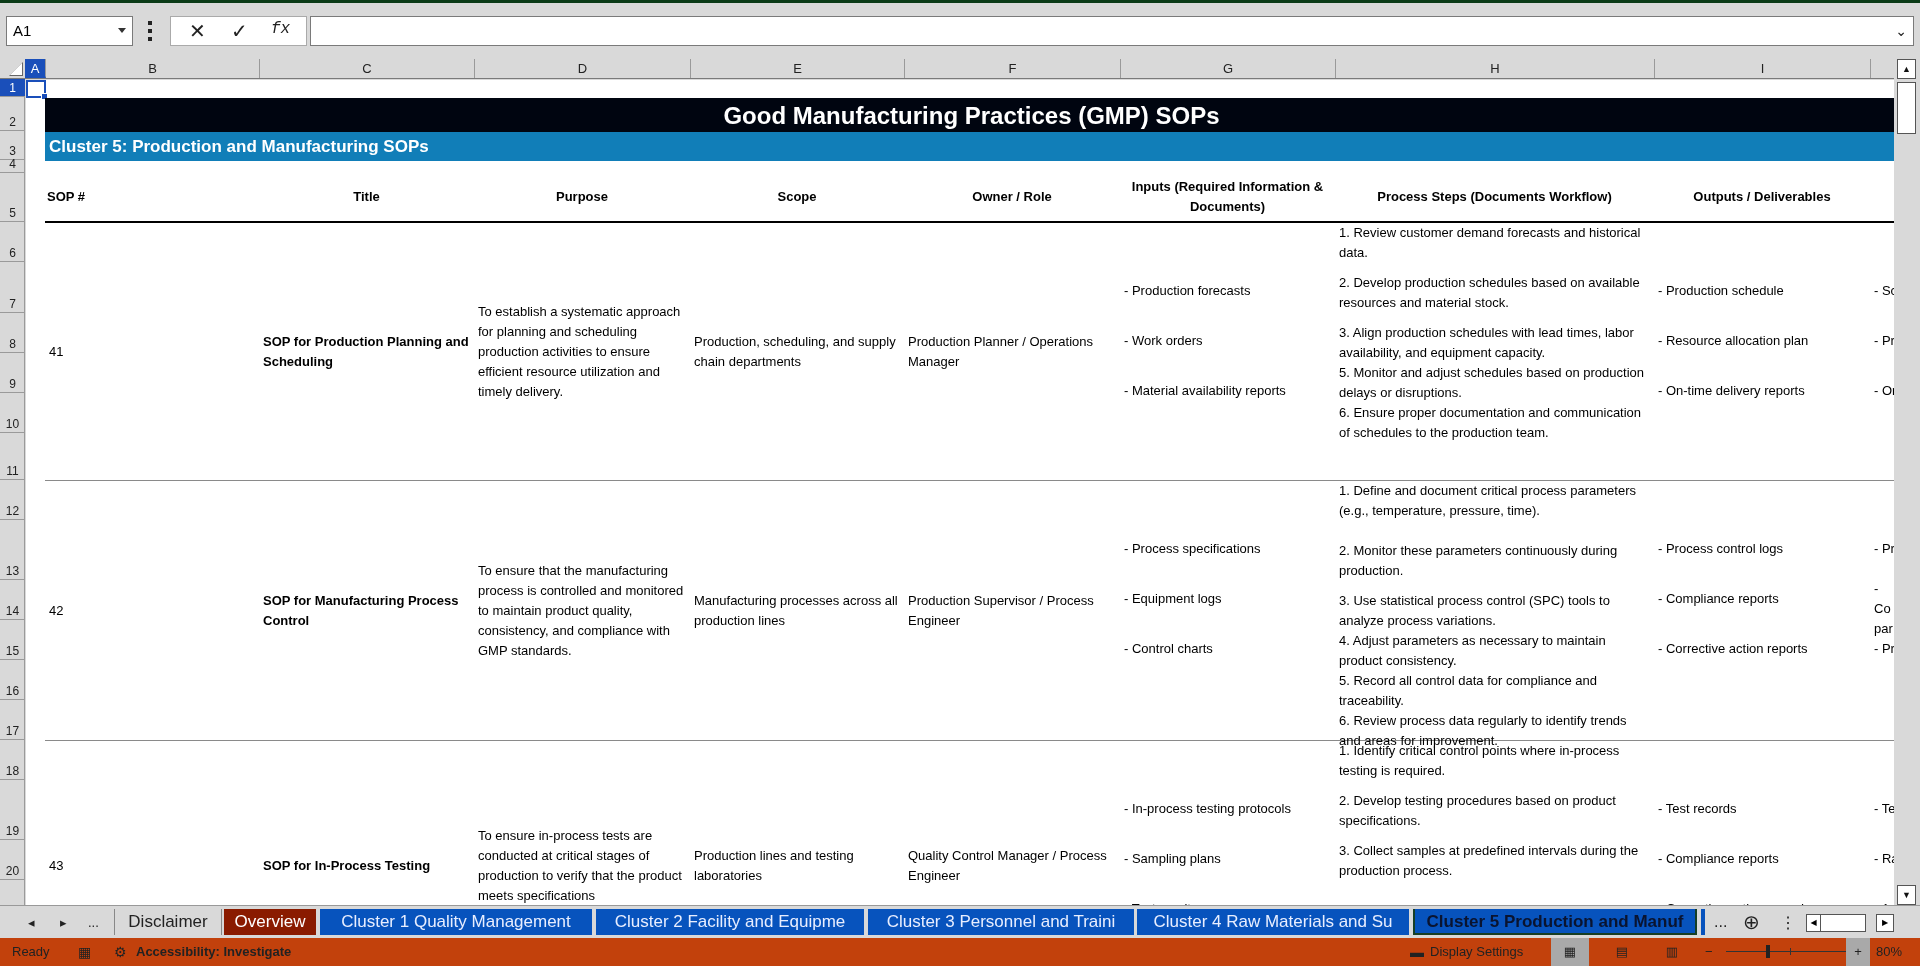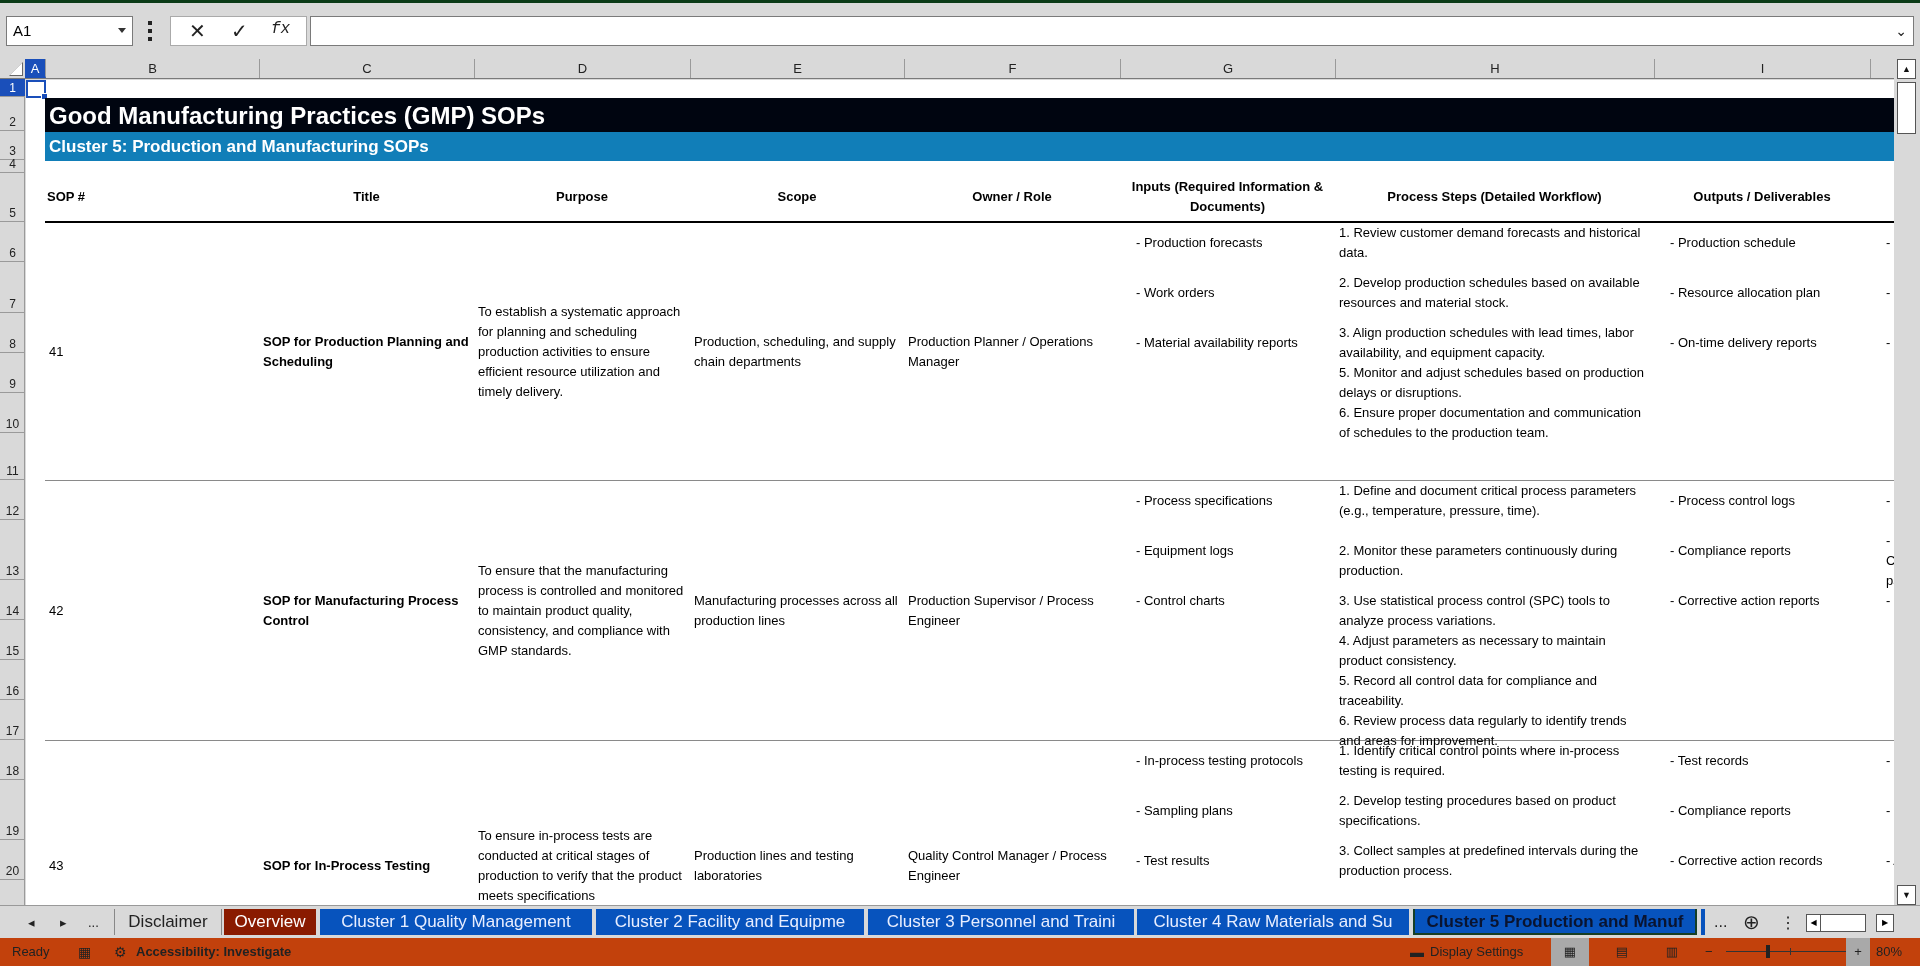--- a/index.html
+++ b/index.html
@@ -22,30 +22,30 @@
   .corner::after { content: ""; position: absolute; right: 3px; bottom: 3px; width: 0; height: 0; border-left: 12px solid transparent; border-bottom: 12px solid #fff; }
   .corner::before { content: ""; position: absolute; right: 2px; bottom: 2px; width: 0; height: 0; border-left: 14px solid transparent; border-bottom: 14px solid #666; }
 
   .rowhdr { position: absolute; left: 0; top: 79px; width: 25px; height: 826px; background: #d9d9d9; border-right: 1px solid #9a9a9a; }
   .rowhdr .r { position: absolute; left: 0; width: 25px; font-size: 12px; text-align: center; color: #222; border-bottom: 1px solid #9a9a9a; display: flex; align-items: flex-end; justify-content: center; padding-bottom: 1px; }
   .rowhdr .r.sel { background: #1a4fba; color: #fff; }
 
   .grid { position: absolute; left: 26px; top: 80px; width: 1868px; height: 825px; background: #fff; overflow: hidden; }
   .selcell { position: absolute; left: 0; top: 0; width: 20px; height: 18px; border: 2px solid #1a4fba; }
   .selcell::after { content: ""; position: absolute; right: -4px; bottom: -4px; width: 5px; height: 5px; background: #1a4fba; border: 1px solid #fff; }
-  .title-band { position: absolute; left: 19px; top: 18px; width: 1849px; height: 34px; background: #000510; color: #fff; font-size: 24px; font-weight: bold; padding: 4px 0 0 4px; }
+  .title-band { position: absolute; left: 19px; top: 18px; width: 1849px; height: 34px; background: #000510; color: #fff; font-size: 24px; font-weight: bold; padding: 4px 0 0 4px; text-align: center; }
   .sub-band { position: absolute; left: 19px; top: 52px; width: 1849px; height: 29px; background: #117eb8; color: #fff; font-size: 17px; font-weight: bold; padding: 5px 0 0 4px; }
   .hdrrow { position: absolute; left: 19px; top: 93px; width: 1849px; height: 50px; border-bottom: 2px solid #000; }
   .hdrrow .h { position: absolute; top: 0; height: 48px; font-size: 13px; font-weight: bold; text-align: center; display: flex; align-items: center; justify-content: center; line-height: 20px; color: #000; }
   .hdrrow .h.left { justify-content: flex-start; padding-left: 2px; }
   .sop { position: absolute; left: 19px; width: 1849px; border-bottom: 1px solid #8a8a8a; }
   .sop .cell { position: absolute; top: 0; height: 100%; font-size: 13px; color: #000; line-height: 20px; display: flex; align-items: center; padding: 0 4px; }
   .sop .cell.b { font-weight: bold; }
   .sop .list { position: absolute; top: 0; font-size: 13px; line-height: 20px; color: #000; }
-  .sop .list .li { position: absolute; left: 16px; white-space: nowrap; }
+  .sop .list .li { position: absolute; left: 4px; white-space: nowrap; margin-top: 48px; }
   .sop .steps { position: absolute; top: 0; font-size: 13px; line-height: 20px; color: #000; padding-left: 4px; width: 314px; }
   .sop .steps .st { width: 310px; }
 
   .vscroll { position: absolute; left: 1897px; top: 59px; width: 20px; height: 846px; background: #d9d9d9; }
   .vscroll .up, .vscroll .down { position: absolute; left: 0; width: 19px; height: 20px; background: #fff; border: 1px solid #555; font-size: 9px; text-align: center; line-height: 18px; color: #111; }
   .vscroll .up { top: 0; }
   .vscroll .down { bottom: 0; }
   .vscroll .thumb { position: absolute; left: 0; top: 23px; width: 19px; height: 52px; background: #fff; border: 1px solid #555; }
 
   .tabbar { position: absolute; left: 0; top: 905px; width: 1920px; height: 33px; background: #d9d9d9; border-top: 1px solid #999; }
@@ -136,21 +136,21 @@
   <div class="title-band">Good Manufacturing Practices (GMP) SOPs</div>
   <div class="sub-band">Cluster 5: Production and Manufacturing SOPs</div>
 
   <div class="hdrrow">
     <div class="h left" style="left:0;width:214px">SOP #</div>
     <div class="h" style="left:214px;width:215px">Title</div>
     <div class="h" style="left:429px;width:216px">Purpose</div>
     <div class="h" style="left:645px;width:214px">Scope</div>
     <div class="h" style="left:859px;width:216px">Owner / Role</div>
     <div class="h" style="left:1075px;width:215px;padding:0 6px">Inputs (Required Information &amp; Documents)</div>
-    <div class="h" style="left:1290px;width:319px">Process Steps (Detailed Workflow)</div>
+    <div class="h" style="left:1290px;width:319px">Process Steps (Documents Workflow)</div>
     <div class="h" style="left:1609px;width:216px">Outputs / Deliverables</div>
   </div>
 
   <div class="sop" style="top:143px;height:258px">
     <div class="cell" style="left:0;width:214px">41</div>
     <div class="cell" style="left:429px;width:216px">To establish a systematic approach for planning and scheduling production activities to ensure efficient resource utilization and timely delivery.</div>
     <div class="cell b" style="left:214px;width:215px">SOP for Production Planning and Scheduling</div>
     <div class="cell" style="left:645px;width:214px">Production, scheduling, and supply chain departments</div>
     <div class="cell" style="left:859px;width:216px">Production Planner / Operations Manager</div>
     <div class="list" style="left:1075px;width:215px">

